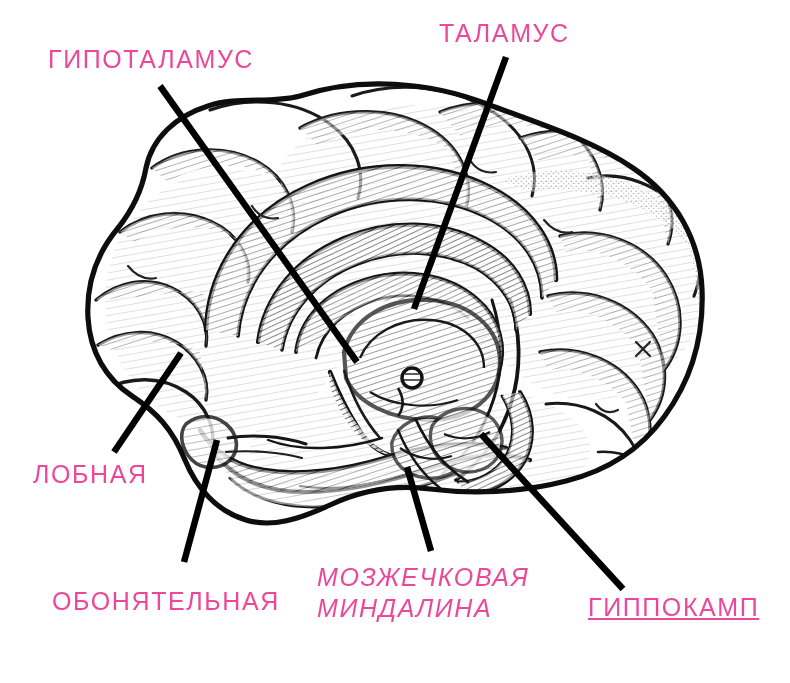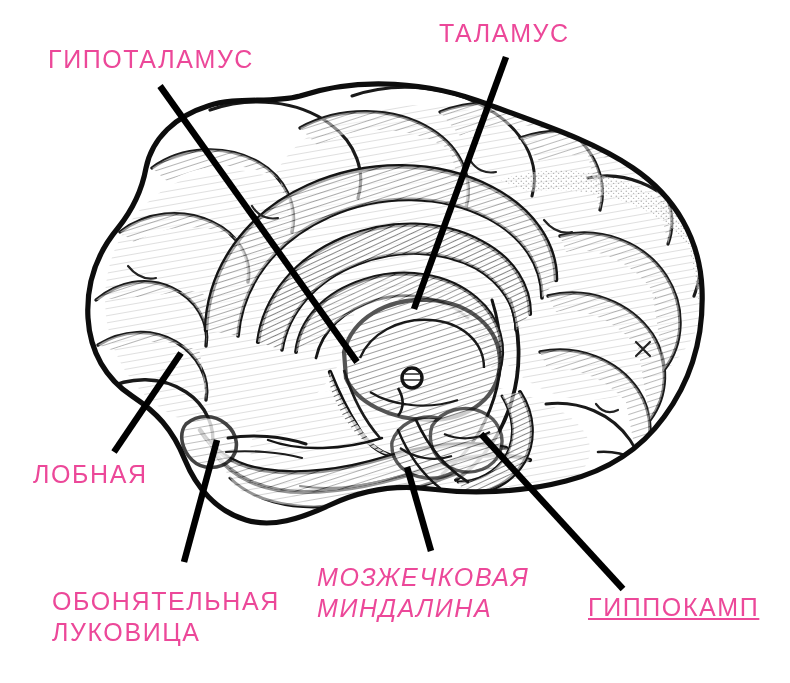--- a/index.html
+++ b/index.html
@@ -265,19 +265,19 @@
       <line x1="481" y1="434" x2="623" y2="589"></line>
     </g>
   </svg>
 
   <div class="label" id="lbl-hypothalamus">ГИПОТАЛАМУС</div>
 
   <div class="label" id="lbl-thalamus">ТАЛАМУС</div>
 
   <div class="label two-line" id="lbl-frontal"><span class="l1">ЛОБНАЯ</span></div>
 
-  <div class="label two-line" id="lbl-olfactory"><span class="l1">ОБОНЯТЕЛЬНАЯ</span><span class="l2">ЛУКОВИЦА</span></div>
+  <div class="label two-line" id="lbl-olfactory"><span class="l1">ОБОНЯТЕЛЬНАЯ</span></div>
 
   <div class="label two-line" id="lbl-amygdala"><span class="l1">МОЗЖЕЧКОВАЯ</span><span class="l2">МИНДАЛИНА</span></div>
 
   <div class="label" id="lbl-hippocampus">ГИППОКАМП</div>
 
 </div>
 
 </body></html>

